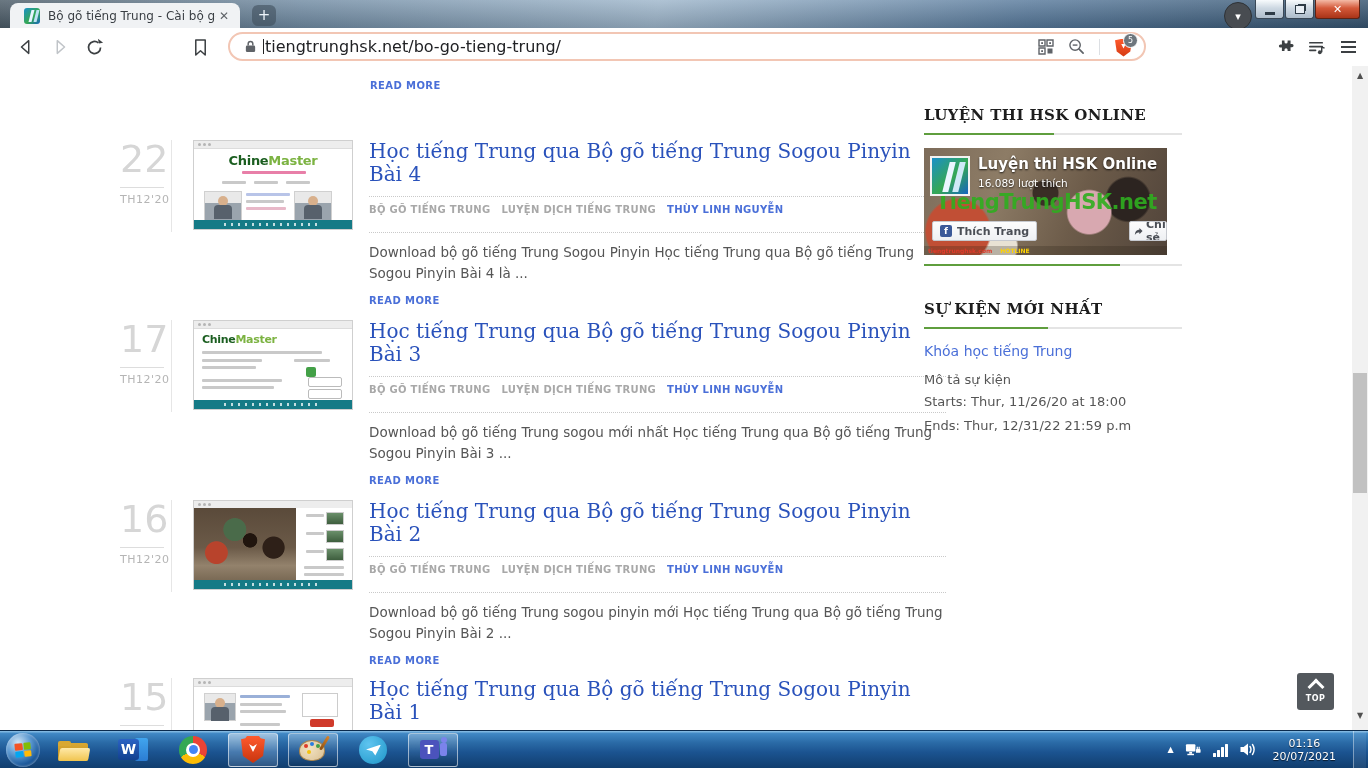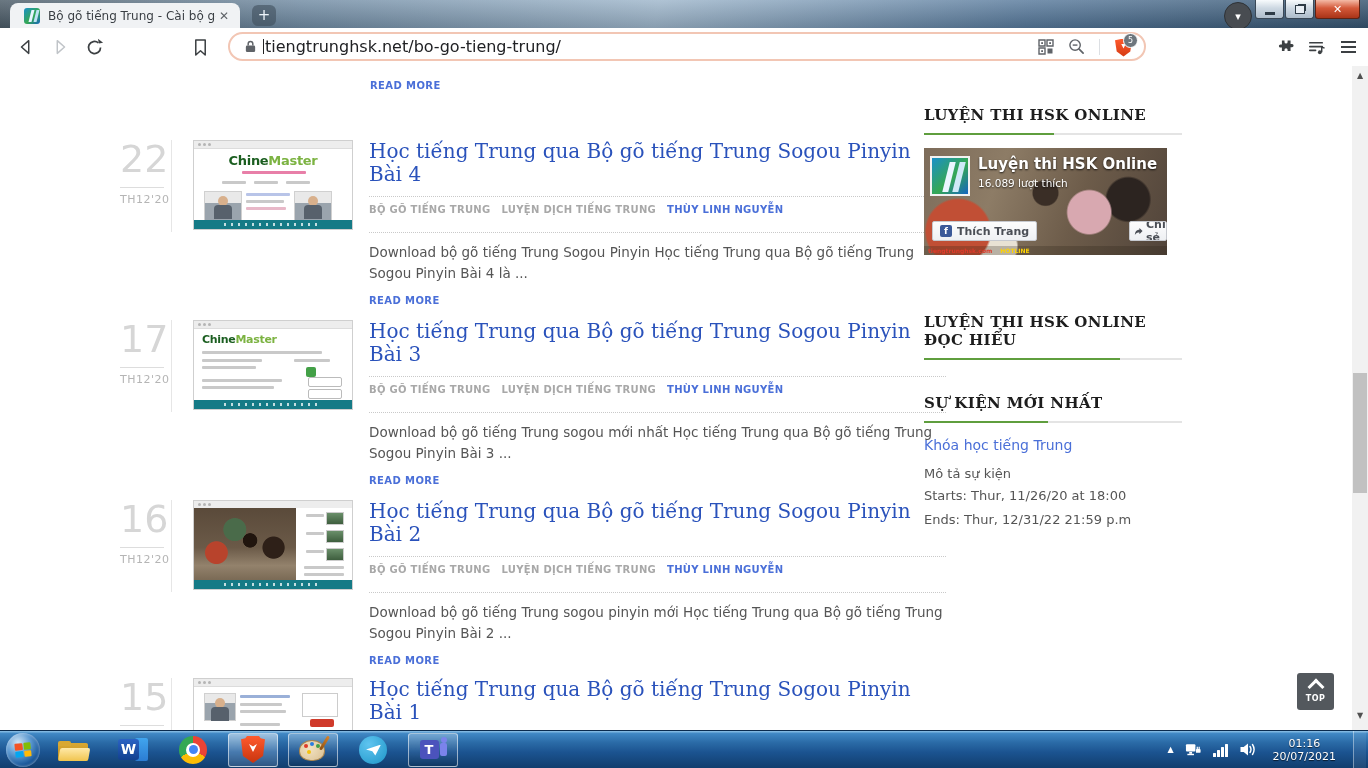--- a/index.html
+++ b/index.html
@@ -455,37 +455,37 @@
 
       <h3 class="widget-title">LUYỆN THI HSK ONLINE</h3>
       <div class="underline">
           <i style="width:130px"></i>
         </div>
 
       <div class="fbw">
         <div class="fb-logo"></div>
         <div class="fb-name">Luyện thi HSK Online</div>
         <div class="fb-likes">16.089 lượt thích</div>
+        <div class="fb-watermark">TiengTrungHSK.net</div>
         <div class="fb-btn fb-like">
           <span class="f-badge">f</span>
           <span>Thích Trang</span>
         </div>
         <div class="fb-btn fb-share">
           <svg class="share-arrow" width="9" height="9" viewBox="0 0 10 10">
               <path d="M1 9 C1 4 4 3 6 3 V1 l3.5 3.5 L6 8 V6 C4 6 2 6.5 1 9 Z" fill="#4b4f56"></path>
             </svg>
           <span>Chia sẻ</span>
         </div>
         <div class="fb-strip">
           <span class="strip-red">tiengtrunghsk.com</span>
           <span class="strip-yellow">HOTLINE</span>
         </div>
       </div>
 
-      <h3 class="widget-title mt58">LUYỆN THI HSK ONLINE ĐỌC HIỂU</h3>
       <div class="underline">
           <i style="width:196px"></i>
         </div>
 
       <h3 class="widget-title mt34">SỰ KIỆN MỚI NHẤT</h3>
       <div class="underline">
           <i style="width:124px"></i>
         </div>
       <a class="ev-link">Khóa học tiếng Trung</a>
       <div class="ev-text">Mô tả sự kiện</div>

